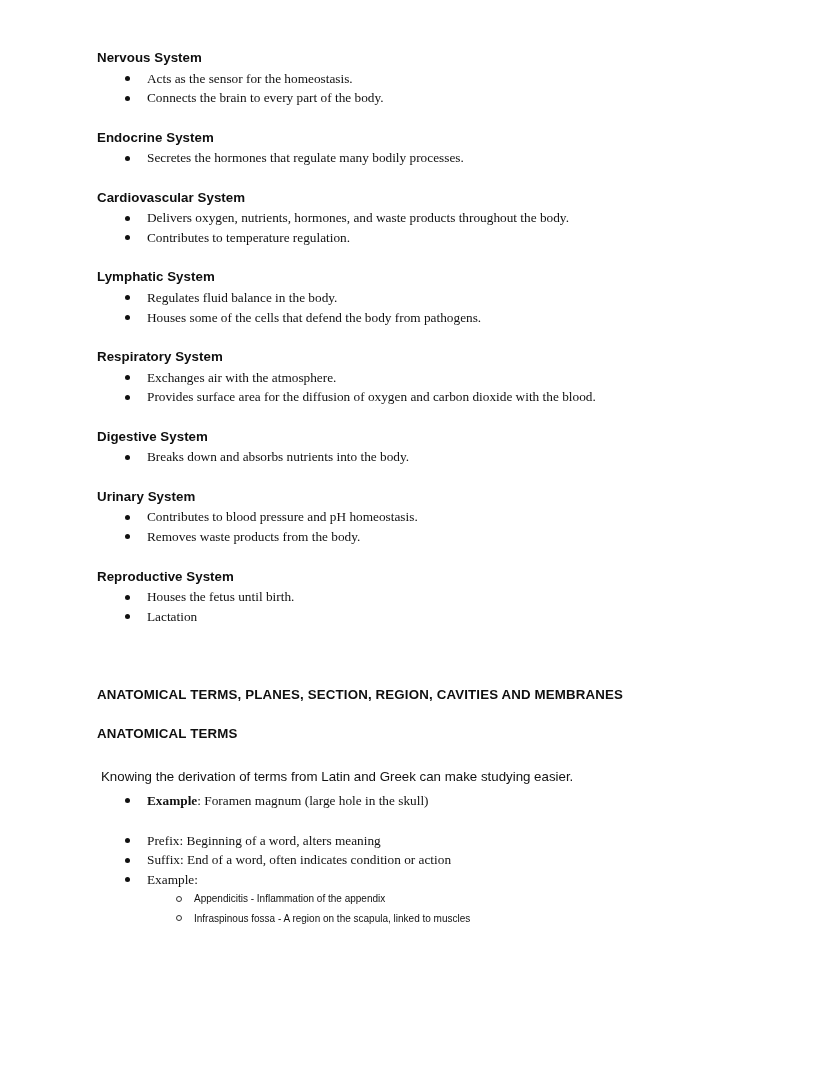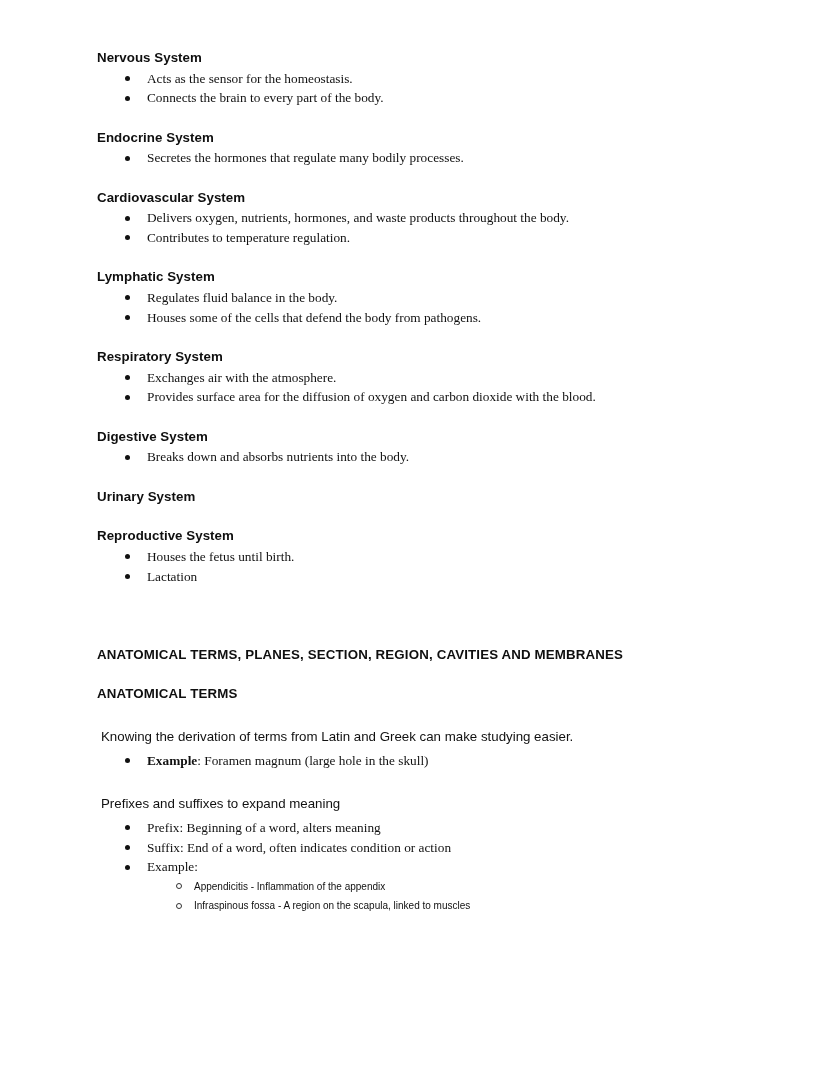--- a/index.html
+++ b/index.html
@@ -226,20 +226,30 @@
         <ul class="bullets">
           <li>
             <span class="marker"><i class="dot"></i></span>
             <span>Breaks down and absorbs nutrients into the body.</span>
           </li>
         </ul>
       </div>
 
       <div class="section">
         <div class="sec-heading">Urinary System</div>
+        <ul class="bullets">
+          <li>
+            <span class="marker"><i class="dot"></i></span>
+            <span>Contributes to blood pressure and pH homeostasis.</span>
+          </li>
+          <li>
+            <span class="marker"><i class="dot"></i></span>
+            <span>Removes waste products from the body.</span>
+          </li>
+        </ul>
       </div>
 
       <div class="section">
         <div class="sec-heading">Reproductive System</div>
         <ul class="bullets">
           <li>
             <span class="marker"><i class="dot"></i></span>
             <span>Houses the fetus until birth.</span>
           </li>
           <li>
@@ -271,21 +281,20 @@
         <li>
           <span class="marker"><i class="dot"></i></span>
           <span><span class="bold-inline">Example</span><span>: Foramen magnum (large hole in the skull)</span></span>
         </li>
       </ul>
     </div>
 
     <div class="gap-para-block"></div>
 
     <div>
-      <p class="para">Prefixes and suffixes to expand meaning</p>
       <ul class="bullets">
         <li>
           <span class="marker"><i class="dot"></i></span>
           <span>Prefix: Beginning of a word, alters meaning</span>
         </li>
         <li>
           <span class="marker"><i class="dot"></i></span>
           <span>Suffix: End of a word, often indicates condition or action</span>
         </li>
         <li>

